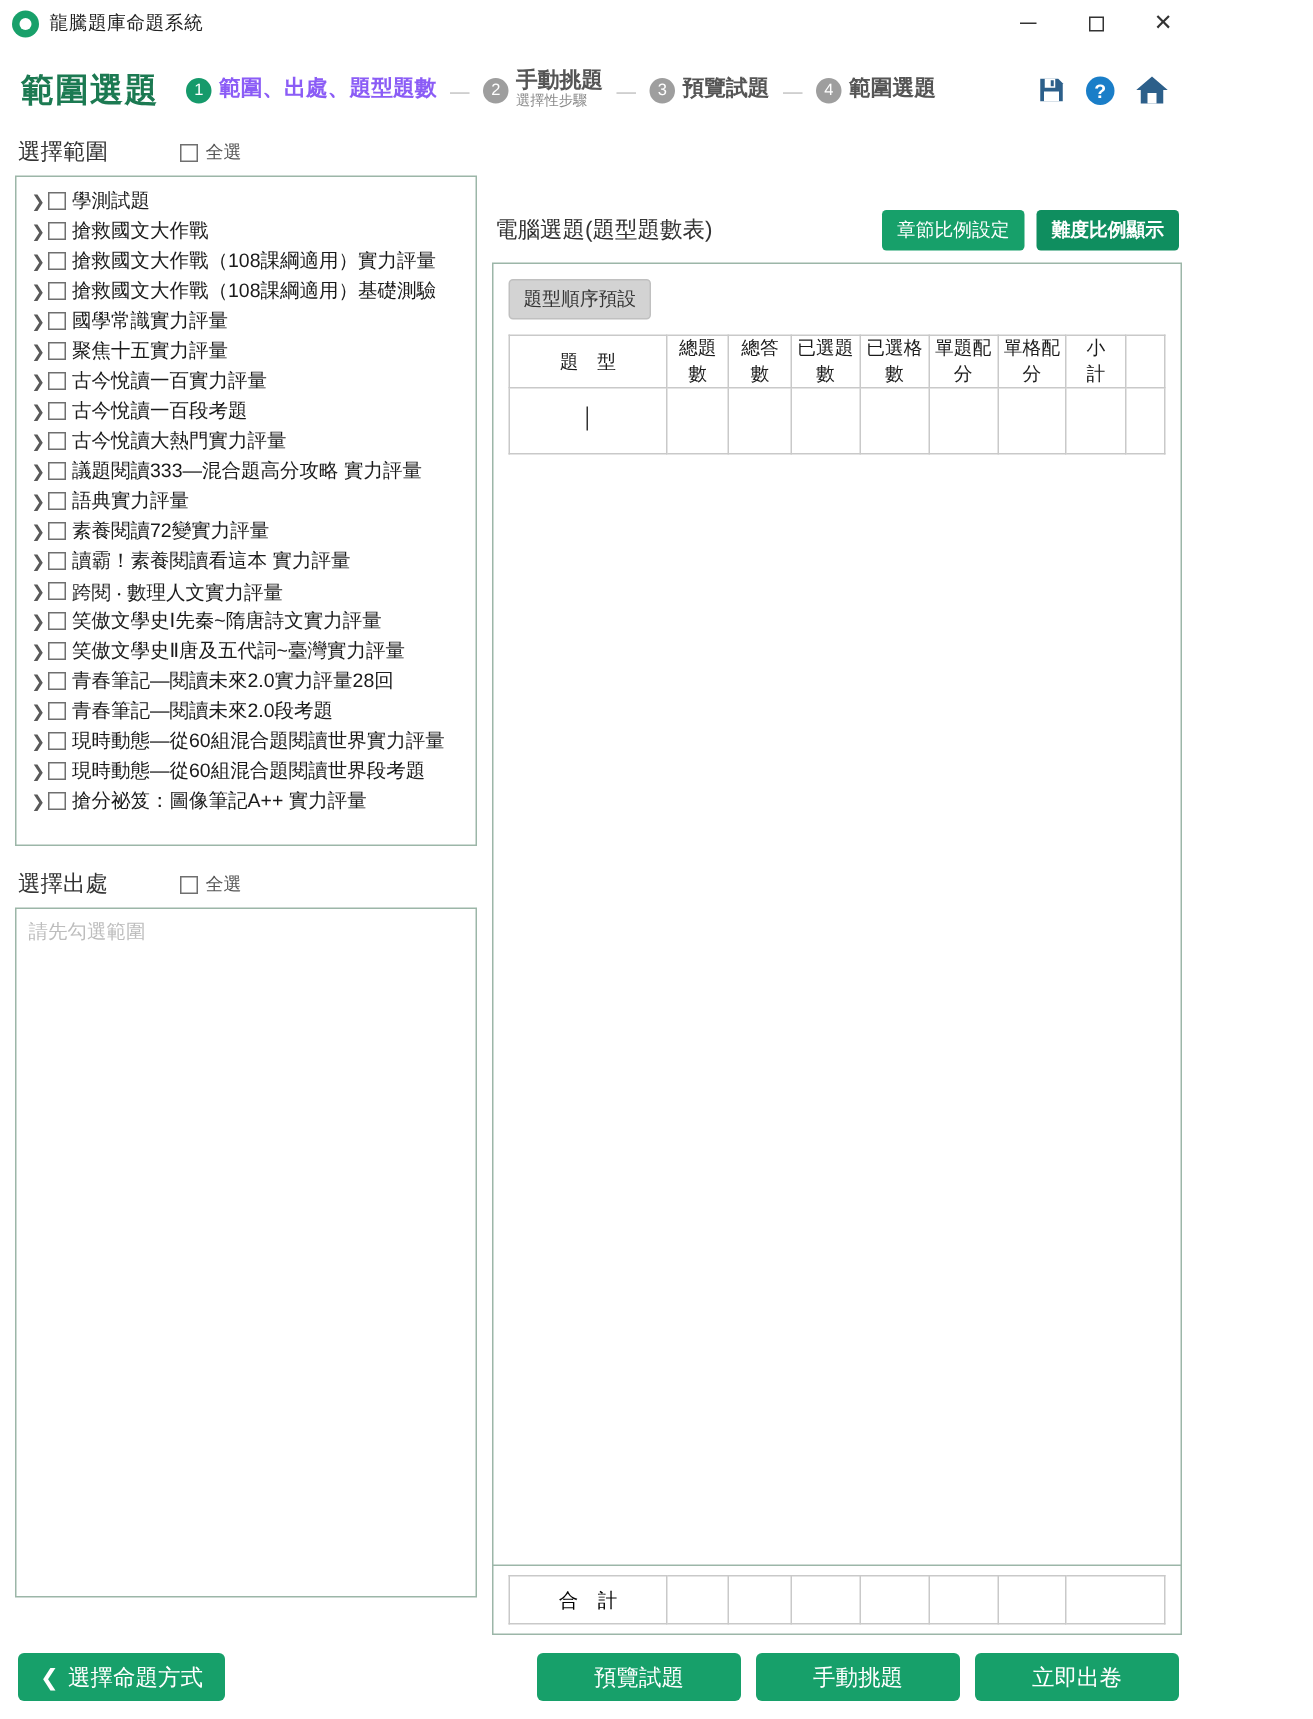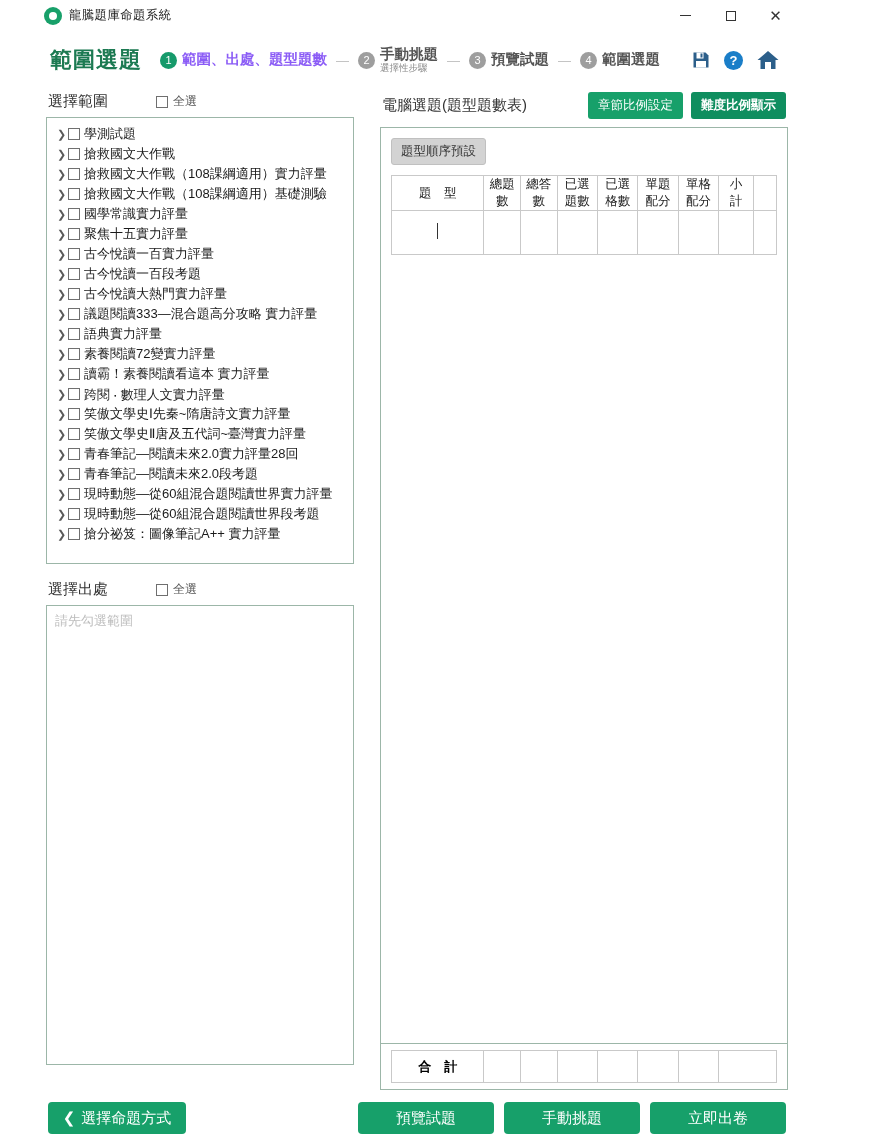--- a/index.html
+++ b/index.html
@@ -7,21 +7,20 @@
     margin: 0; padding: 0;
     width: 875px; height: 1146px;
     background: #ffffff;
     font-family: "Liberation Sans", sans-serif;
     overflow: hidden;
   }
   #app {
     position: relative;
     width: 798px; height: 1146px;
     background: #ffffff;
-    padding-left: 36px;
   }
 
   
   .titlebar {
     height: 32px;
     display: flex;
     align-items: center;
     background: #ffffff;
     border-bottom: 1px solid #ffffff;
     padding-left: 8px;
@@ -98,21 +97,21 @@
     margin-left: auto;
     display: flex; align-items: center; gap: 12px;
     padding-right: 4px;
   }
   .hicon { cursor: pointer; display: flex; align-items: center; justify-content: center; }
 
   
   .body {
     display: flex;
     padding: 0 10px;
-    gap: 26px;
+    gap: 10px;
     height: calc(1146px - 32px - 56px - 56px);
   }
   .left-col { width: 308px; flex: 0 0 308px; display: flex; flex-direction: column; }
   .right-col { flex: 1 1 auto; display: flex; flex-direction: column; }
 
   .section-head {
     display: flex; align-items: center;
     padding: 4px 2px 6px 2px;
   }
   .section-title { font-size: 15px; color: #333; }
@@ -150,20 +149,21 @@
   .tree-row .cb { margin-right: 4px; }
 
   .source-head { margin-top: 12px; }
   .source-list { height: 460px; padding: 6px 8px; }
   .source-placeholder { font-size: 13px; color: #bdbdbd; }
 
   
   .right-head {
     display: flex; align-items: center;
     padding: 4px 2px 8px 2px;
+    margin-top: 48px;
   }
   .right-title { font-size: 15px; color: #333; }
   .right-head .btns { margin-left: auto; display: flex; gap: 8px; }
   .gbtn {
     background: #17a06a;
     color: #fff;
     font-size: 12.5px;
     border: none;
     border-radius: 3px;
     padding: 5px 10px;
@@ -215,21 +215,20 @@
     border: 1px solid #9cb6a8;
     border-top: none;
     background: #fff;
     padding: 0;
   }
   table.ttable {
     width: calc(100% - 20px);
     margin: 6px 10px;
     border-collapse: collapse;
     table-layout: fixed;
-    font-weight: bold;
   }
   table.ttable td {
     border: 1px solid #c9c9c9;
     height: 32px;
     font-size: 13px;
     text-align: center;
   }
 
   
   .footer {

